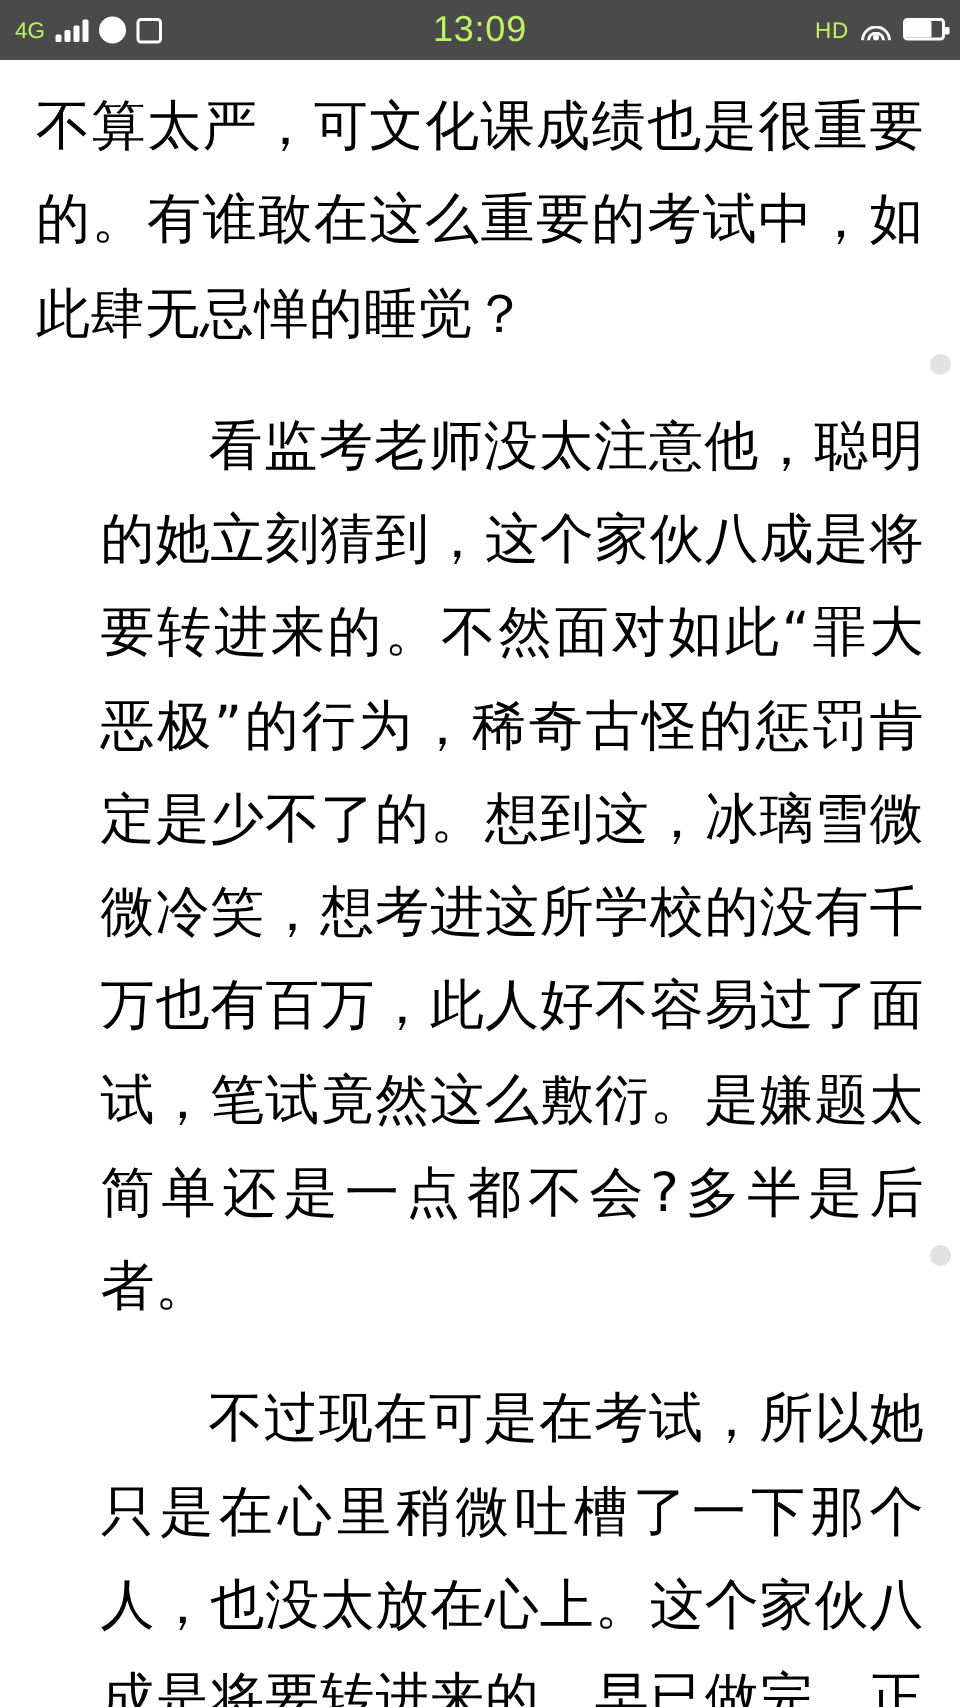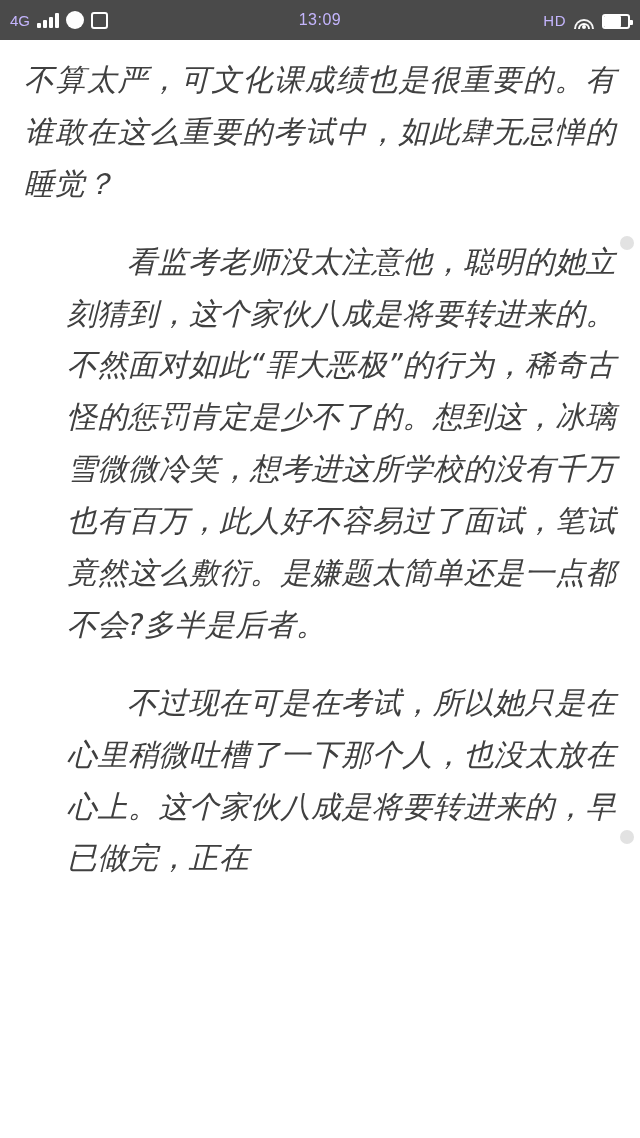--- a/index.html
+++ b/index.html
@@ -13,46 +13,46 @@
     font-family: "DejaVu Sans", sans-serif;
     overflow: hidden;
     position: relative;
   }
 
   
   .statusbar {
     position: relative;
     height: 40px;
     background: #4a4a4a;
-    color: #c4b5fd;
+    color: #bef264;
     display: flex;
     align-items: center;
     padding: 0 10px;
     box-sizing: border-box;
     font-size: 16px;
   }
   .sb-left {
     display: flex;
     align-items: center;
     gap: 7px;
     flex: 0 0 auto;
   }
   .sb-center {
     position: absolute;
     left: 0;
     right: 0;
     text-align: center;
-    font-size: 16px;
+    font-size: 24px;
     letter-spacing: 0.5px;
     font-family: "Liberation Sans", sans-serif;
   }
   .sb-right {
     margin-left: auto;
     display: flex;
-    align-items: flex-end;
+    align-items: flex-start;
     gap: 8px;
     flex: 0 0 auto;
     position: relative;
     z-index: 2;
   }
   .net-label {
     font-size: 15px;
     font-family: "Liberation Sans", sans-serif;
     line-height: 1;
   }
@@ -149,27 +149,26 @@
   
   .reader {
     position: relative;
     padding: 14px 24px 0 24px;
     height: 1098px;
     box-sizing: border-box;
     background: #ffffff;
   }
   .para {
     margin: 0 0 26px 0;
-    font-size: 30px;
+    font-size: 36px;
     line-height: 1.73;
-    color: #404040;
+    color: #000000;
     letter-spacing: 0.4px;
     text-align: justify;
     font-family: "DejaVu Sans", sans-serif;
-    font-style: italic;
   }
   .para.indent { text-indent: 2em; margin-left: 43px; }
   .para.cont   { text-indent: 0; }
 
   
   .marker {
     position: absolute;
     right: 6px;
     width: 14px;
     height: 14px;

